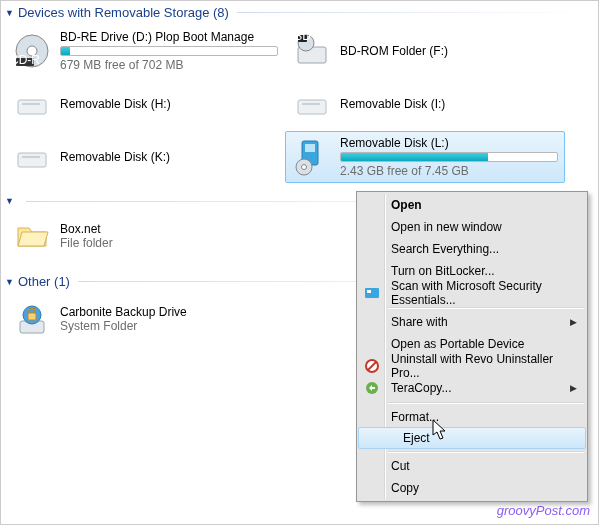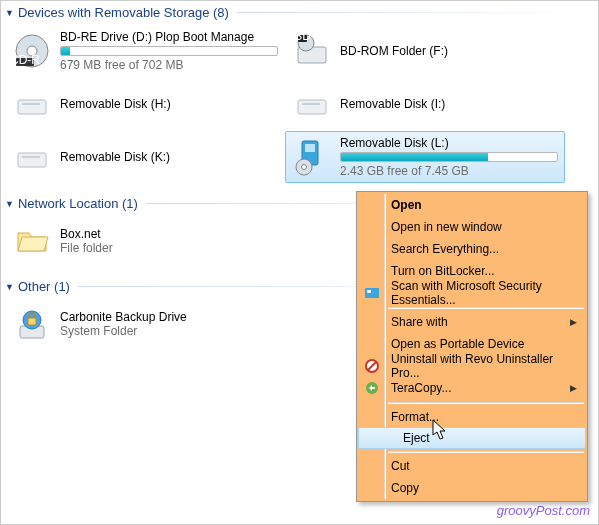--- a/index.html
+++ b/index.html
@@ -14,21 +14,21 @@
 .grid { display: flex; flex-wrap: wrap; padding: 2px 4px 8px 4px; }
 .item { width: 280px; display: flex; align-items: center; padding: 4px 6px; margin: 1px 0; border: 1px solid transparent; border-radius: 2px; }
 .item.sel { background: linear-gradient(to bottom, #e8f4fc, #cde7fb); border-color: #7cc3f3; }
 .item .ico { width: 40px; height: 40px; flex: 0 0 40px; margin-right: 8px; display: flex; align-items: center; justify-content: center; }
 .item .body { flex: 1; min-width: 0; }
 .item .name { color: #000; white-space: nowrap; overflow: hidden; text-overflow: ellipsis; }
 .item .sub { color: #6d6d6d; font-size: 12px; }
 .bar { height: 10px; border: 1px solid #b8b8b8; border-radius: 2px; background: #fff; margin: 2px 0; overflow: hidden; position: relative; }
 .bar .fill { height: 100%; background: linear-gradient(to bottom, #3ed0e0, #0aa8c0); }
 
-.ctx { position: absolute; left: 355px; top: 190px; width: 232px; background: #fdba74; border: 1px solid #979797; box-shadow: 3px 3px 4px rgba(0,0,0,0.25); padding: 2px; z-index: 50; }
+.ctx { position: absolute; left: 355px; top: 190px; width: 232px; background: #e5e5e5; border: 1px solid #979797; box-shadow: 3px 3px 4px rgba(0,0,0,0.25); padding: 2px; z-index: 50; }
 .ctx .gut { position: absolute; left: 27px; top: 2px; bottom: 2px; width: 1px; background: #d7d7d7; box-shadow: 1px 0 0 #fff; }
 .ctx .mi { position: relative; display: flex; align-items: center; height: 22px; padding: 0 20px 0 32px; color: #000; z-index: 1; }
 .ctx .mi.def { font-weight: bold; }
 .ctx .mi .arr { position: absolute; right: 8px; font-size: 9px; color: #333; }
 .ctx .mi.hover { background: linear-gradient(to bottom, #e8f4fc, #cde7fb); border: 1px solid #aad3f3; border-radius: 2px; margin: -1px; padding: 0 19px 0 44px; }
 .ctx .sep { height: 1px; background: #d7d7d7; margin: 3px 1px 3px 29px; box-shadow: 0 1px 0 #fff; }
 .ctx .ic { position: absolute; left: 4px; width: 18px; height: 18px; display: flex; align-items: center; justify-content: center; }
 
 .cursor { position: absolute; left: 431px; top: 418px; z-index: 100; pointer-events: none; }
 </style>
@@ -118,21 +118,20 @@
       <div class="bar">
           <div class="fill" style="width:68%"></div>
         </div>
       <div class="sub">2.43 GB free of 7.45 GB</div>
     </div>
   </div>
 </div>
 
 <div class="group-header">
   <span class="tri">▼</span>
-  <span class="txt">Network Location (1)</span>
   <span class="rule"></span>
 </div>
 <div class="grid">
   <div class="item">
     <span class="ico">
         <svg width="36" height="36" viewBox="0 0 36 36">
           <path d="M4 12 L4 28 L32 28 L32 14 L18 14 L15 10 L4 10 Z" fill="#ffe79a" stroke="#d5b35a"></path>
           <path d="M4 28 L8 14 L34 14 L30 28 Z" fill="#fff2bf" stroke="#d5b35a"></path>
         </svg>
       </span>

